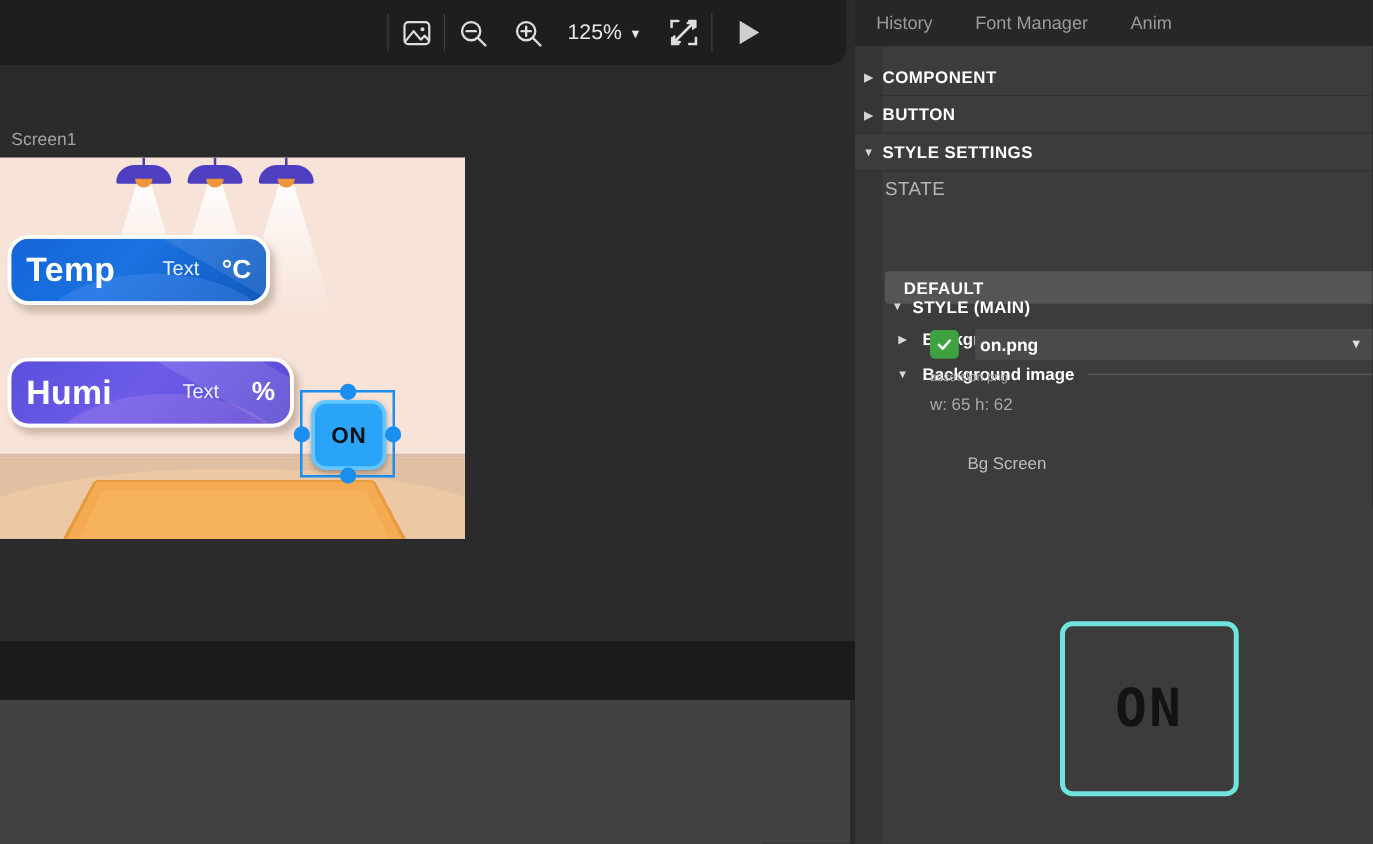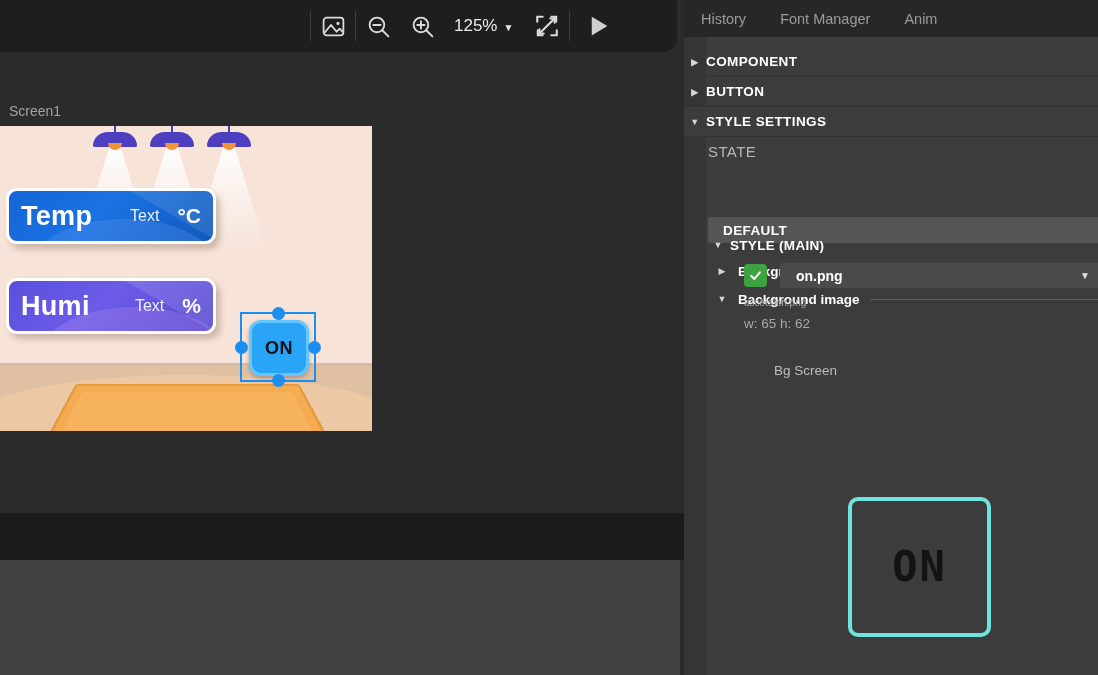--- a/index.html
+++ b/index.html
@@ -118,21 +118,21 @@
     position: absolute; left: -6px; top: 21px;
     width: 72px; height: 100px;
     background: linear-gradient(to bottom, rgba(255,255,255,0.92), rgba(255,255,255,0.04));
     clip-path: polygon(42% 0%, 58% 0%, 100% 100%, 0% 100%);
   }
 
   
   .widget {
     position: absolute;
     border: 3px solid #ffffff;
-    border-radius: 11px;
+    border-radius: 17px;
     box-shadow: 4px 5px 6px rgba(90,60,40,0.28);
     display: flex; align-items: center;
     overflow: hidden;
     cursor: pointer;
   }
   .widget .deco1, .widget .deco2 {
     position: absolute; pointer-events: none;
   }
   .w-temp {
     left: 6px; top: 62px; width: 210px; height: 56px;
@@ -142,22 +142,23 @@
     left: 90px; top: -18px; width: 150px; height: 40px;
     background: rgba(255,255,255,0.10);
     transform: rotate(30deg);
   }
   .w-temp .deco2 {
     left: 20px; top: 28px; width: 190px; height: 50px;
     background: rgba(120,170,255,0.22);
     border-radius: 50% 50% 0 0 / 100% 100% 0 0;
   }
   .w-humi {
-    left: 6px; top: 152px; width: 210px; height: 56px;
+    left: 6px; top: 160px; width: 229px; height: 56px;
     background: linear-gradient(135deg, #5a4fdc 0%, #6c5ce8 45%, #5646cf 100%);
+    gap: 8px;
   }
   .w-humi .deco1 {
     left: 80px; top: -20px; width: 160px; height: 42px;
     background: rgba(255,255,255,0.12);
     transform: rotate(30deg);
   }
   .w-humi .deco2 {
     left: 30px; top: 26px; width: 190px; height: 50px;
     background: rgba(190,150,235,0.25);
     border-radius: 50% 50% 0 0 / 100% 100% 0 0;
@@ -326,21 +327,21 @@
   .dropdown {
     position: absolute; left: 96px; top: 226px;
     width: 320px; height: 25px;
     background: #4a4a4a;
     border-radius: 3px;
     display: flex; align-items: center;
     cursor: pointer;
   }
   .dropdown .dd-value {
     color: #ffffff; font-size: 14px; font-weight: bold;
-    padding-left: 16px;
+    padding-left: 4px;
   }
   .dropdown .dd-caret {
     margin-left: auto; padding-right: 10px;
     color: #e0e0e0; font-size: 10px;
   }
   .asset-path {
     position: absolute; left: 60px; top: 260px;
     color: #a9a9a9; font-size: 10px;
   }
   .asset-dims {

